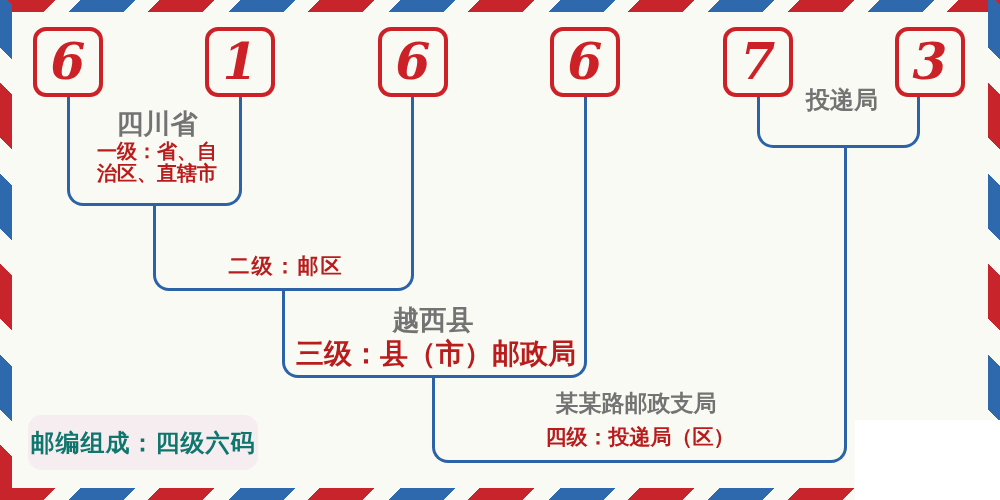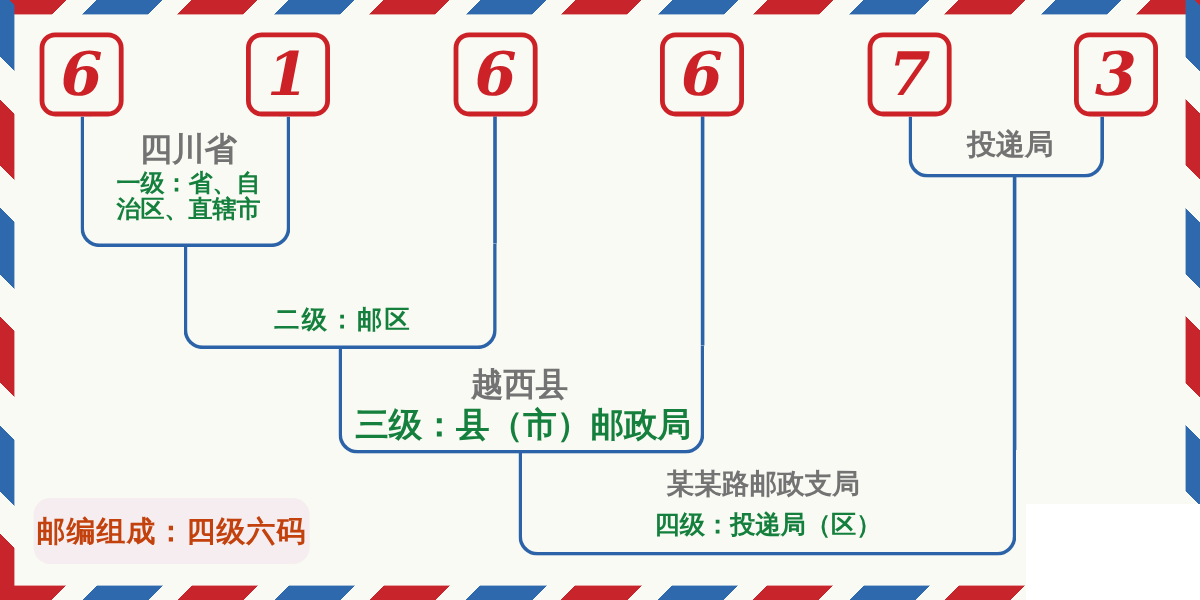--- a/index.html
+++ b/index.html
@@ -39,28 +39,28 @@
   
   .bracket{position:absolute;box-sizing:border-box;z-index:2;
     border-left:3px solid #2c63a8;border-right:3px solid #2c63a8;
     border-bottom:3px solid #2c63a8;
     border-radius:0 0 16px 16px;background:transparent;}
   .vline{position:absolute;width:3px;background:#2c63a8;z-index:2;}
   
   .lbl{position:absolute;z-index:4;white-space:pre-line;text-align:center;
     transform:translateX(-50%);}
   .blue-title{font-family:"DejaVu Serif",serif;font-weight:bold;color:#737373;}
-  .red-desc{font-family:Liberation Sans, sans-serif;
-    font-weight:bold;color:#15803d;}
+  .red-desc{font-family:Liberation Mono, monospace;
+    font-weight:bold;color:#b91c1c;}
   
   .badge{position:absolute;left:28px;top:415px;width:230px;height:55px;
     background:#f5edf0;border-radius:14px;z-index:4;
     display:flex;align-items:center;justify-content:center;}
   .badge span{font-family:Liberation Mono, monospace;font-weight:bold;
-    font-size:24px;color:#c2410c;letter-spacing:1px;}
+    font-size:24px;color:#0f766e;letter-spacing:1px;}
 </style>
 </head>
 <body>
 
 <div id="stage">
 
   <div class="strip h top"></div>
   <div class="strip h bottom"></div>
   <div class="strip v left"></div>
   <div class="strip v right"></div>
@@ -103,19 +103,19 @@
 治区、直辖市</div>
 
   <div class="lbl red-desc" style="left:286px;top:252px;font-size:21px;letter-spacing:2px">二级：邮区</div>
 
   <div class="lbl blue-title" style="left:433px;top:302px;font-size:27px">越西县</div>
   <div class="lbl red-desc" style="left:436px;top:335px;font-size:28px">三级：县（市）邮政局</div>
 
   <div class="lbl blue-title" style="left:636px;top:388px;font-size:23px">某某路邮政支局</div>
   <div class="lbl red-desc" style="left:640px;top:423px;font-size:21px">四级：投递局（区）</div>
 
-  <div class="lbl blue-title" style="left:842px;top:104px;font-size:24px">投递局</div>
+  <div class="lbl blue-title" style="left:842px;top:84px;font-size:24px">投递局</div>
 
   <div class="badge">
     <span>邮编组成：四级六码</span>
   </div>
 
 </div>
 
 </body></html>

